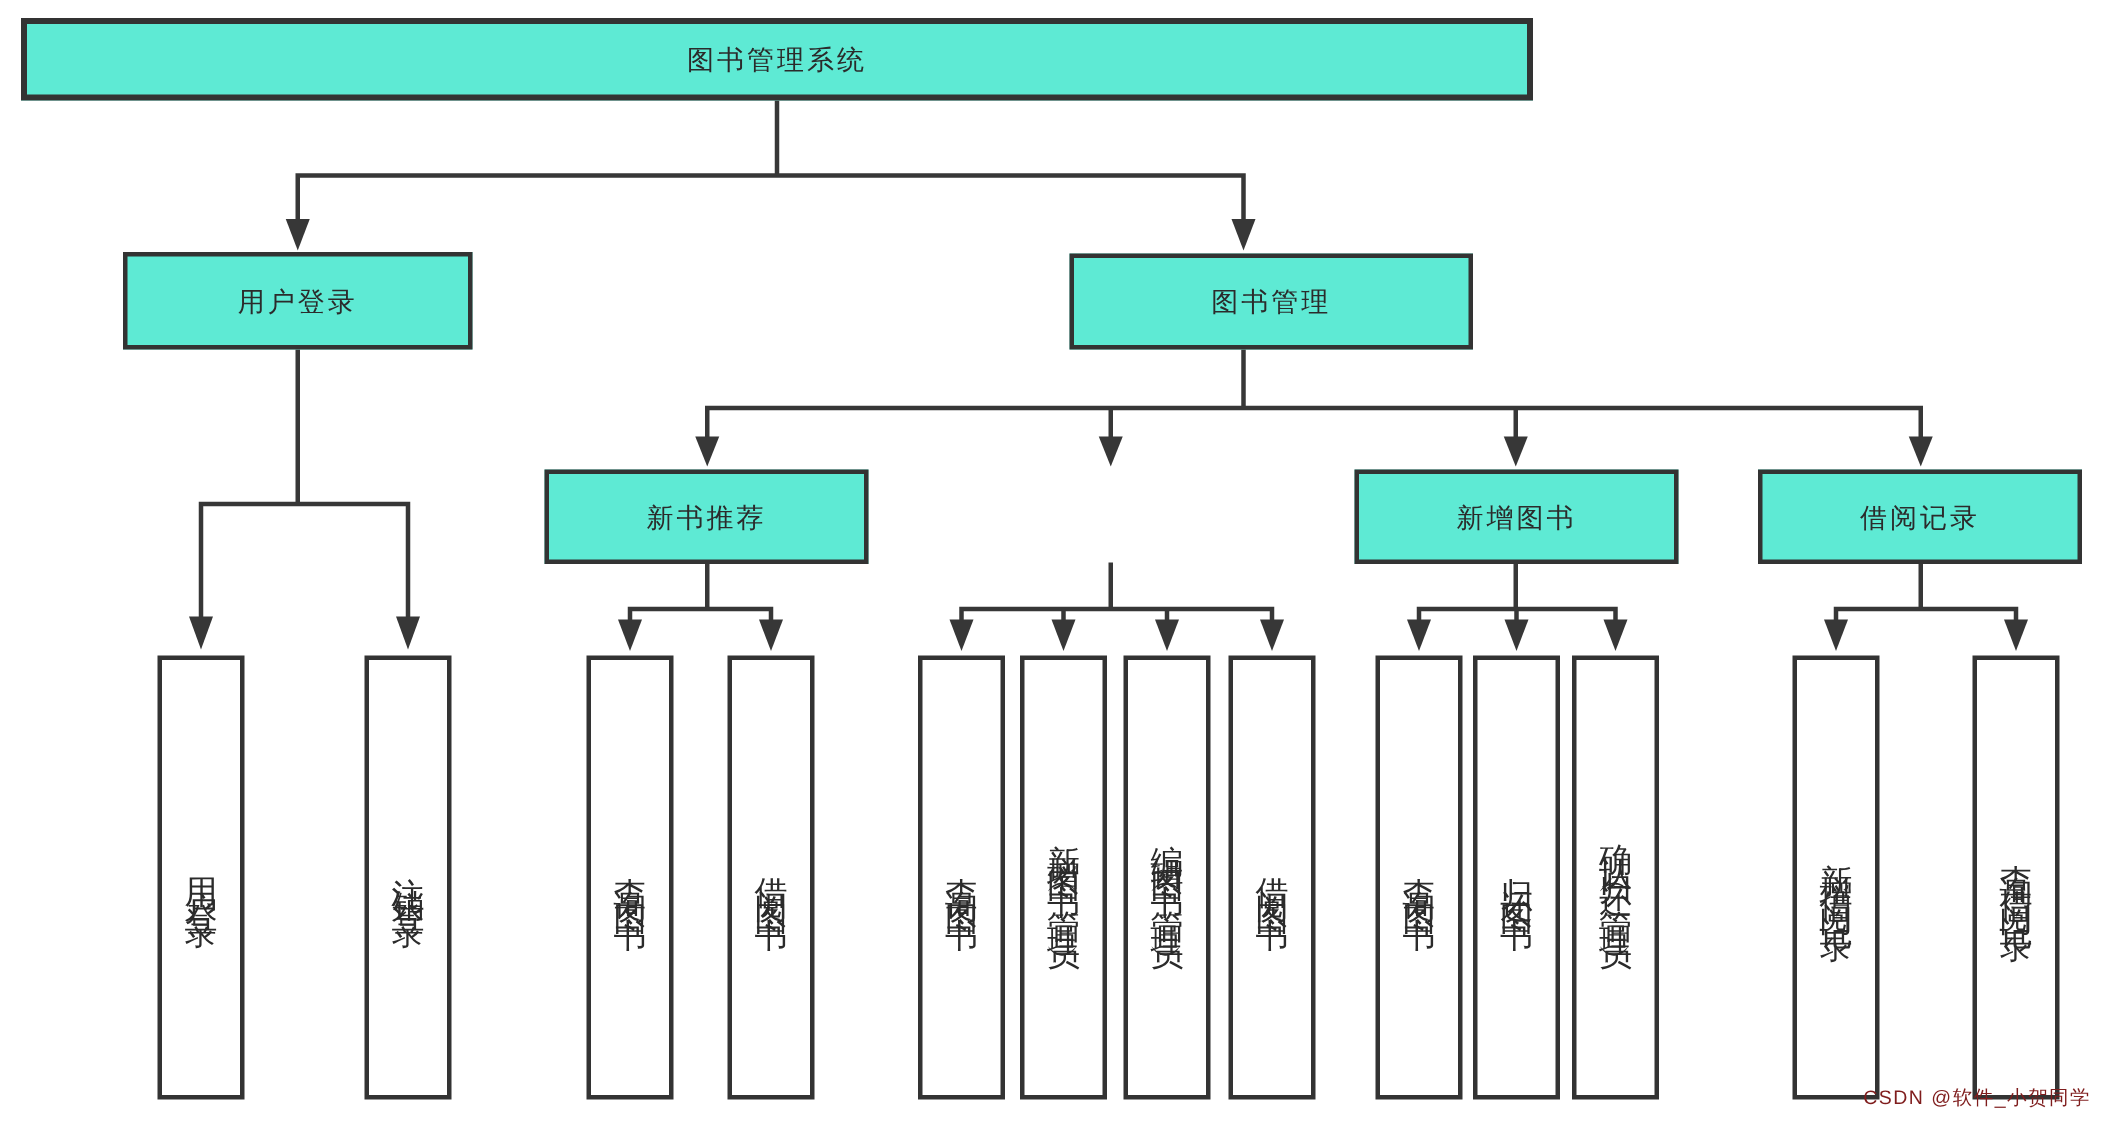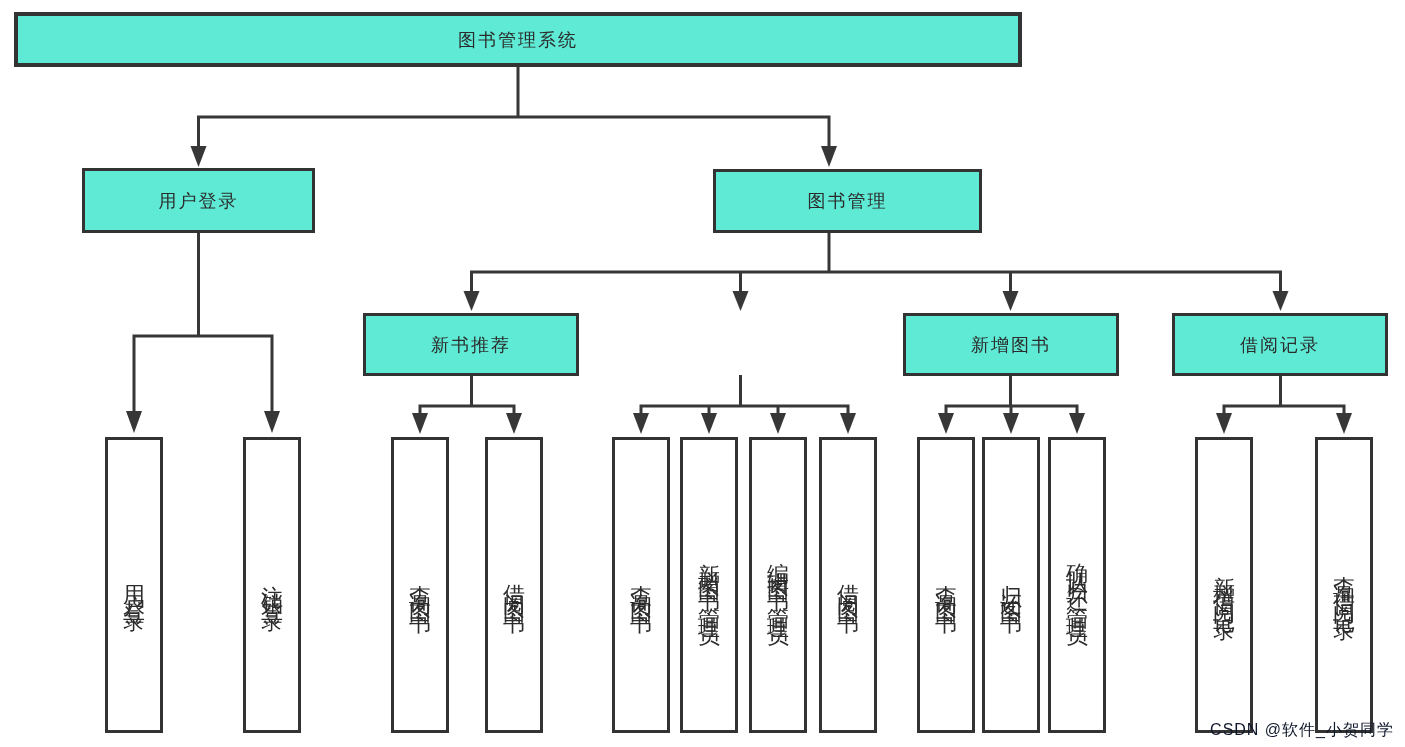--- a/index.html
+++ b/index.html
@@ -81,23 +81,23 @@
   .w4 { left: 819px; }
   .c1 { left: 917px; }
   .c2 { left: 982px; }
   .c3 { left: 1048px; }
   .r1 { left: 1195px; }
   .r2 { left: 1315px; }
   #watermark {
     position: absolute;
     right: 11px;
     bottom: 6px;
-    font-size: 16px;
+    font-size: 13px;
     letter-spacing: 1px;
-    color: #0f172a;
+    color: #7f1d1d;
     z-index: 5;
     white-space: nowrap;
   }
 </style>
 </head>
 <body>
 
 <div id="canvas">
 
   <svg id="wires" viewBox="0 0 1405 747" xmlns="http://www.w3.org/2000/svg" aria-hidden="true">

